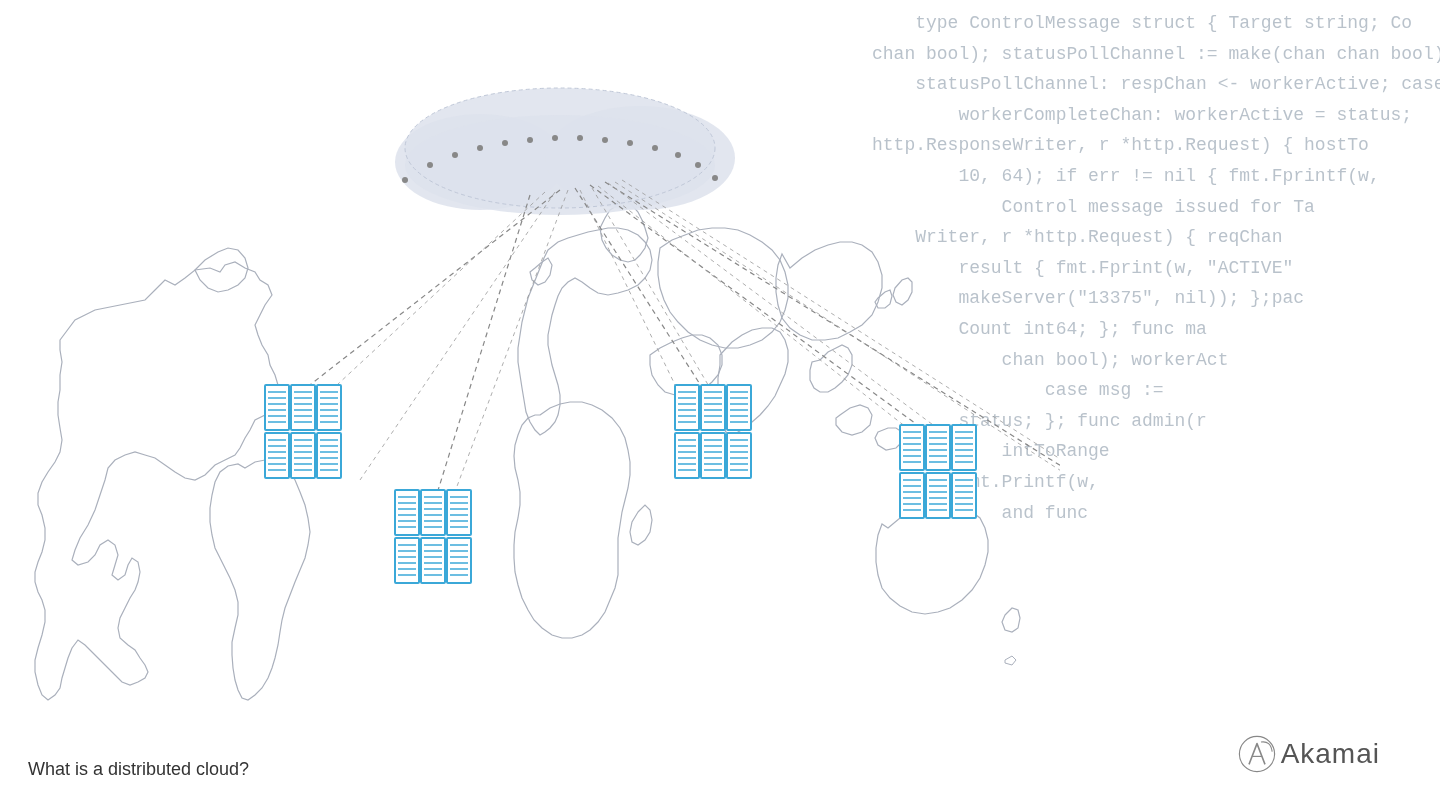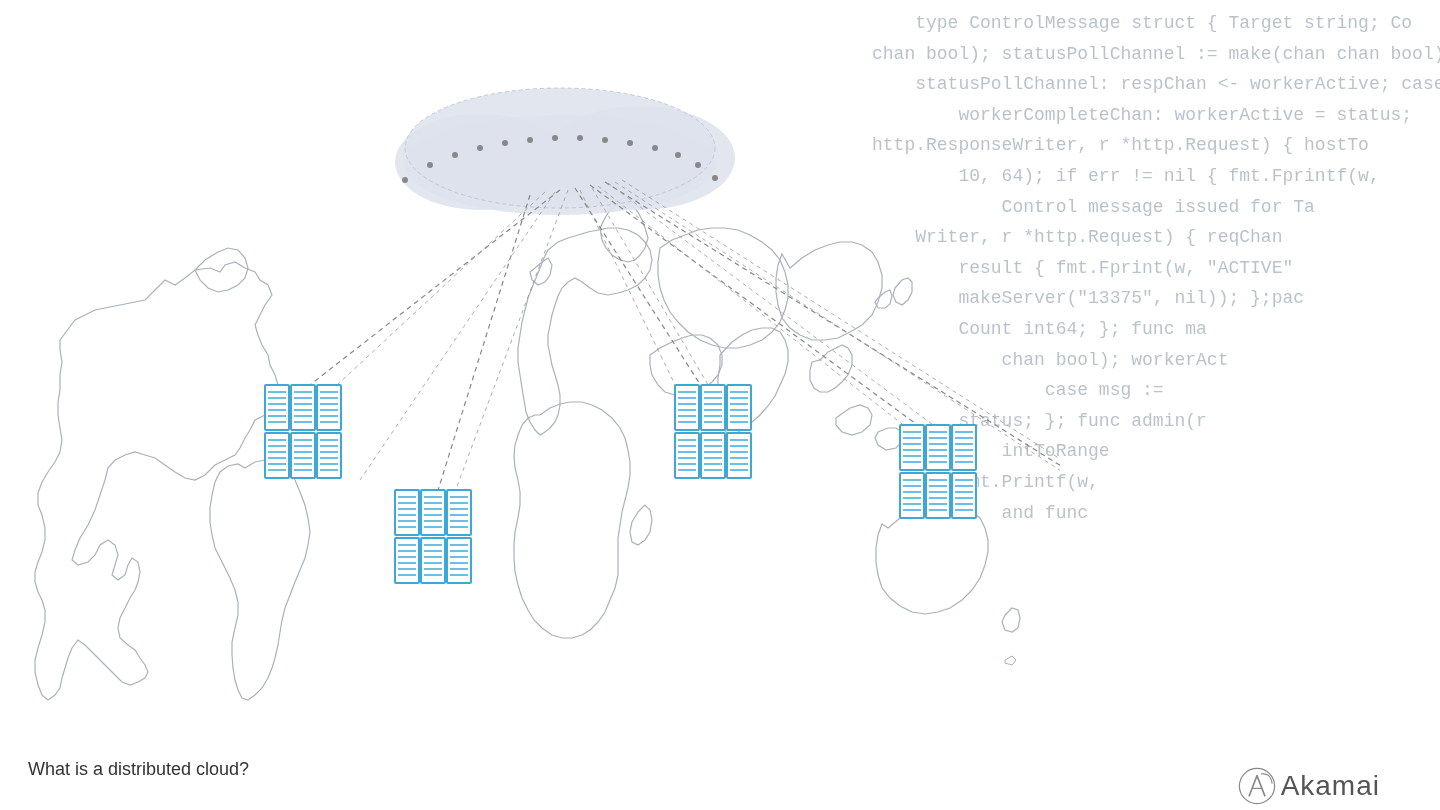--- a/index.html
+++ b/index.html
@@ -35,21 +35,21 @@
       bottom: 30px;
       left: 28px;
       font-size: 18px;
       color: #333;
       font-weight: 400;
     }
 
     
     .akamai-logo {
       position: absolute;
-      bottom: 4px;
+      bottom: 36px;
       right: 60px;
       display: flex;
       align-items: center;
       gap: 4px;
     }
 
     .akamai-logo-text {
       font-size: 28px;
       color: #555;
       font-weight: 300;

